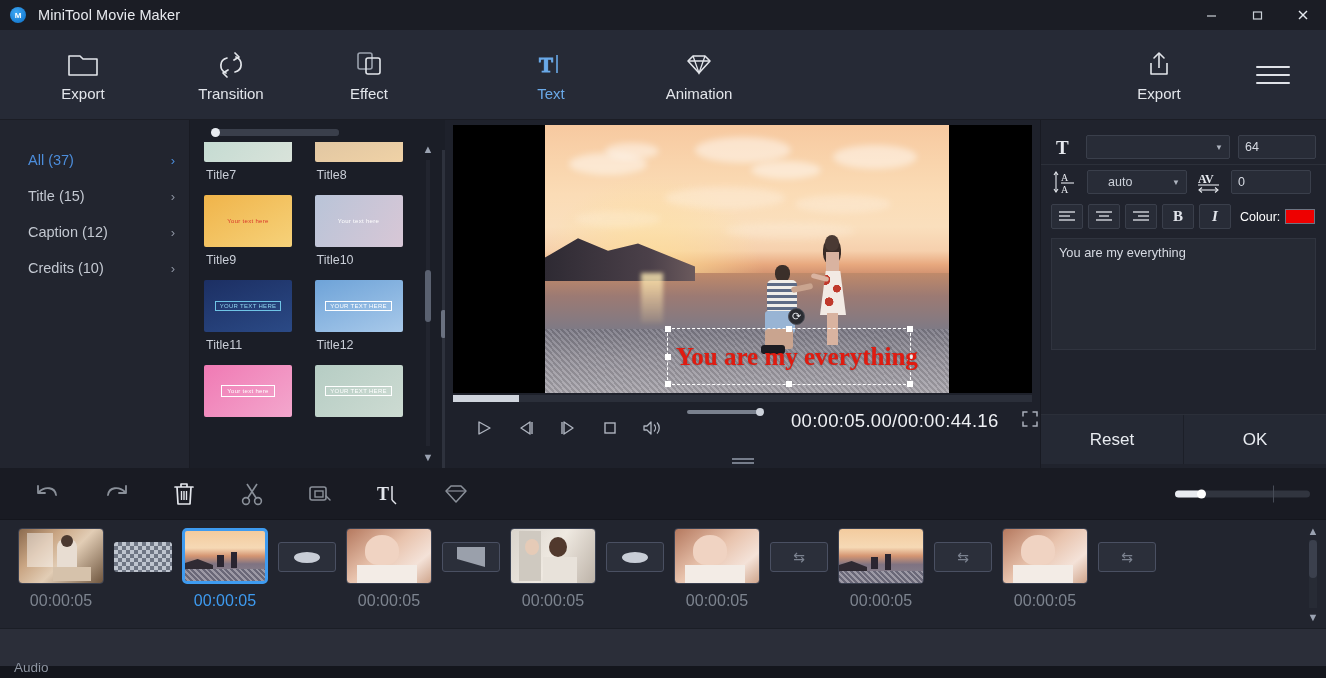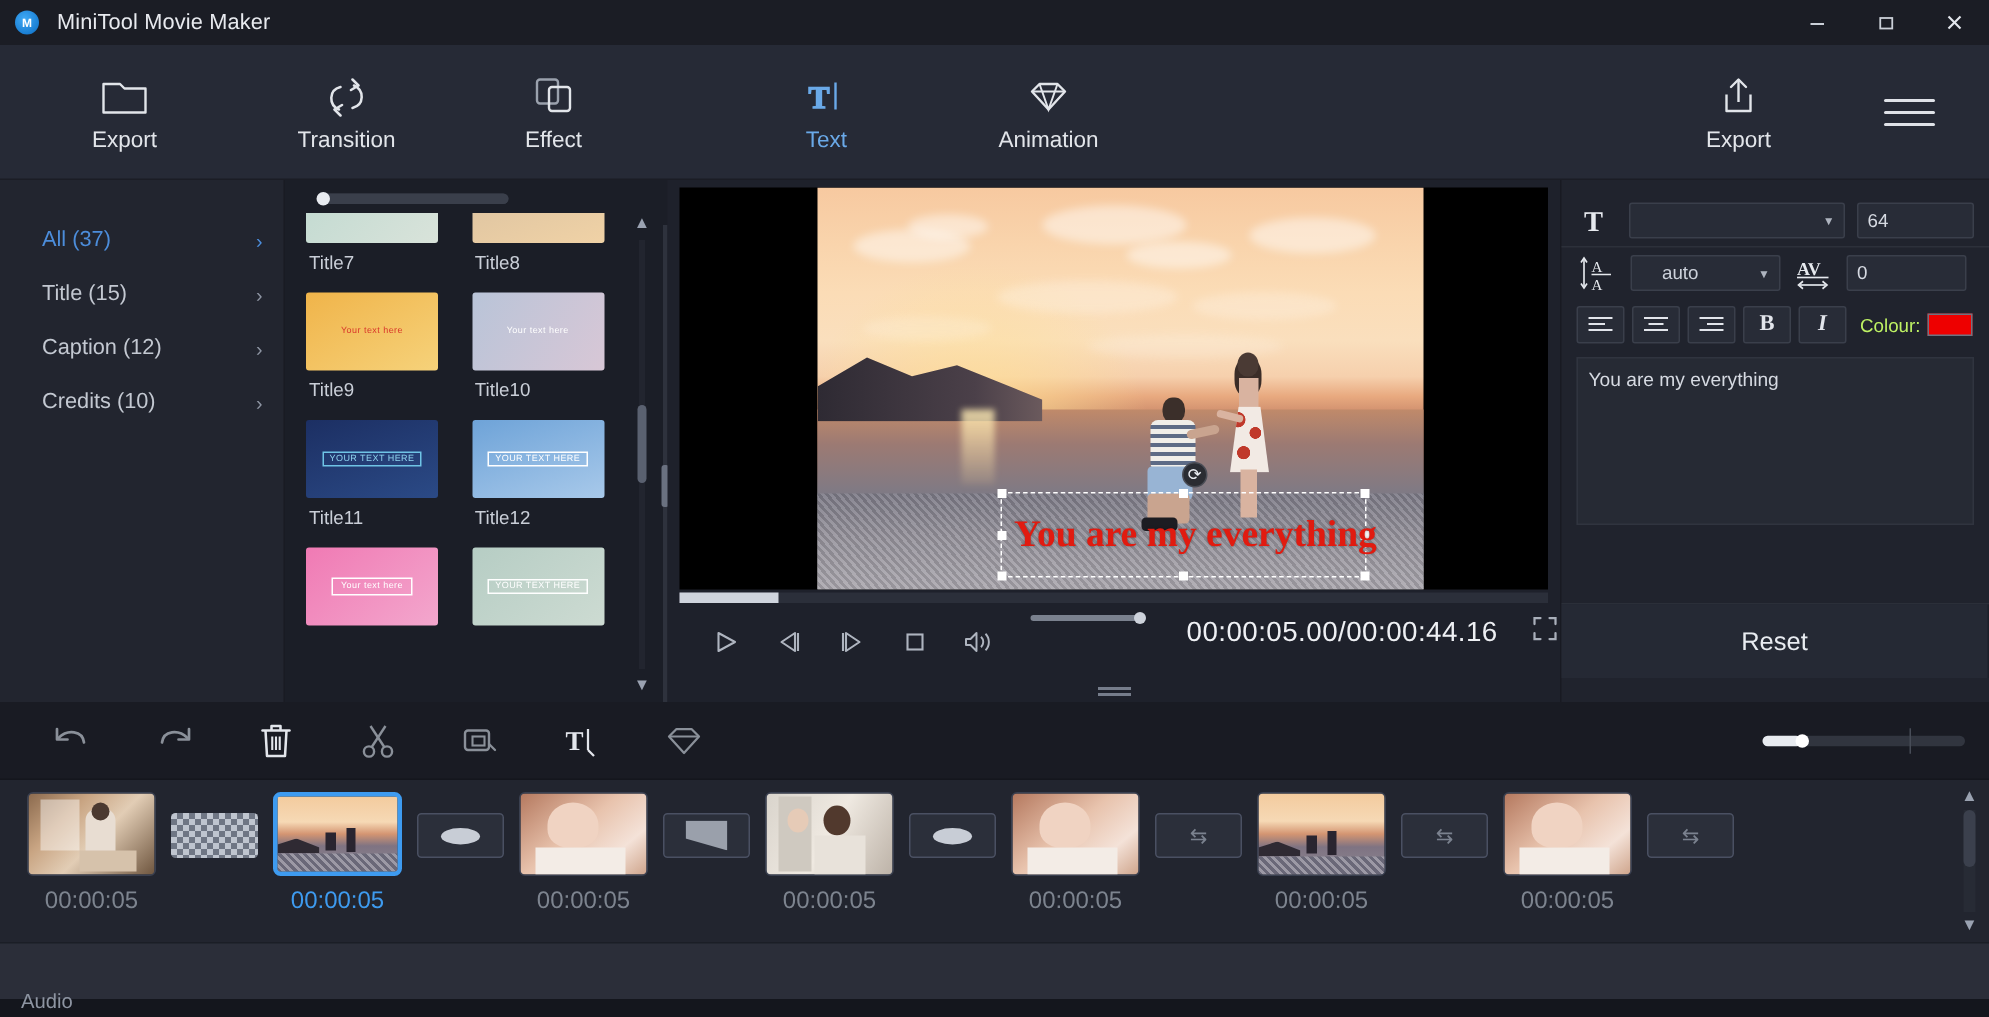--- a/index.html
+++ b/index.html
@@ -252,28 +252,28 @@
   }
   #font-size{ width:80px; }
   #letter-space{ width:80px; }
   #align-row{ gap:5px; }
   .ed-btn{
     width:32px;height:25px; background:#282c37; border:1px solid #3a3f4b;border-radius:2px;
     display:flex;align-items:center;justify-content:center; color:#e2e5eb; font-size:14px;
   }
   #bold-btn{ font-family:"Liberation Serif",serif; font-weight:bold; font-size:15px;}
   #italic-btn{ font-family:"Liberation Serif",serif; font-style:italic; font-weight:bold;font-size:15px;}
-  #colour-label{ font-size:12.5px;color:#bef264; margin-left:4px;}
+  #colour-label{ font-size:12.5px;color:#ffffff; margin-left:4px;}
   #colour-swatch{ width:30px;height:15px;border:1px solid #6d7482; }
   #text-area{
     margin:6px 10px 0 10px; height:112px; background:#262a34;
     border:1px solid #30343f; padding:6px 7px; font-size:12.8px;color:#d6dae2;
   }
   #editor-actions{
-    position:absolute; left:0; right:0; bottom:16px; height:50px; display:flex;
+    position:absolute; left:0; right:0; bottom:4px; height:50px; display:flex;
     border-top:1px solid #2b2f39;
   }
   .act-btn{
     flex:1; display:flex;align-items:center;justify-content:center;
     font-size:17px; color:#e8ebf0; background:#252934;
   }
   #reset-btn{ border-right:1px solid #1c1f28; }
 
   
   #tl-toolbar{
@@ -697,20 +697,21 @@
         <div class="ed-btn" id="italic-btn">I</div>
         <span id="colour-label">Colour:</span>
         <div id="colour-swatch" style="background: rgb(238, 0, 0);"></div>
       </div>
     </div>
 
     <div id="text-area">You are my everything</div>
 
     <div id="editor-actions">
       <div class="act-btn" id="reset-btn">Reset</div>
+      <div class="act-btn" id="ok-btn">OK</div>
     </div>
   </div>
 </div>
 
 <div id="tl-toolbar">
   <div class="tlbtn lead">
     <svg width="26" height="22" viewBox="0 0 26 22">
       <path d="M4 9 C10 3 20 4 21 12" fill="none" stroke="#8a9099" stroke-width="1.8" stroke-linecap="round"></path>
       <path d="M3 3 L3 10 L10 10" fill="none" stroke="#8a9099" stroke-width="1.8" stroke-linecap="round" stroke-linejoin="round"></path>
     </svg>

